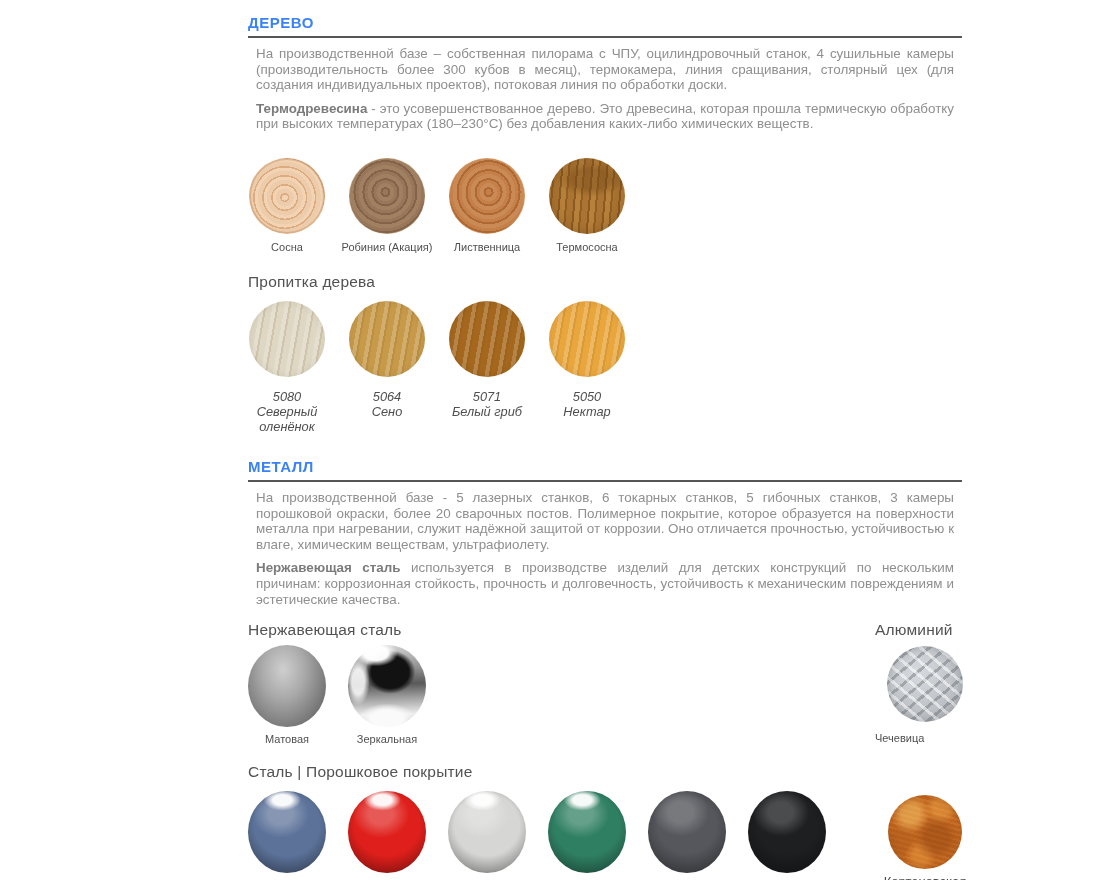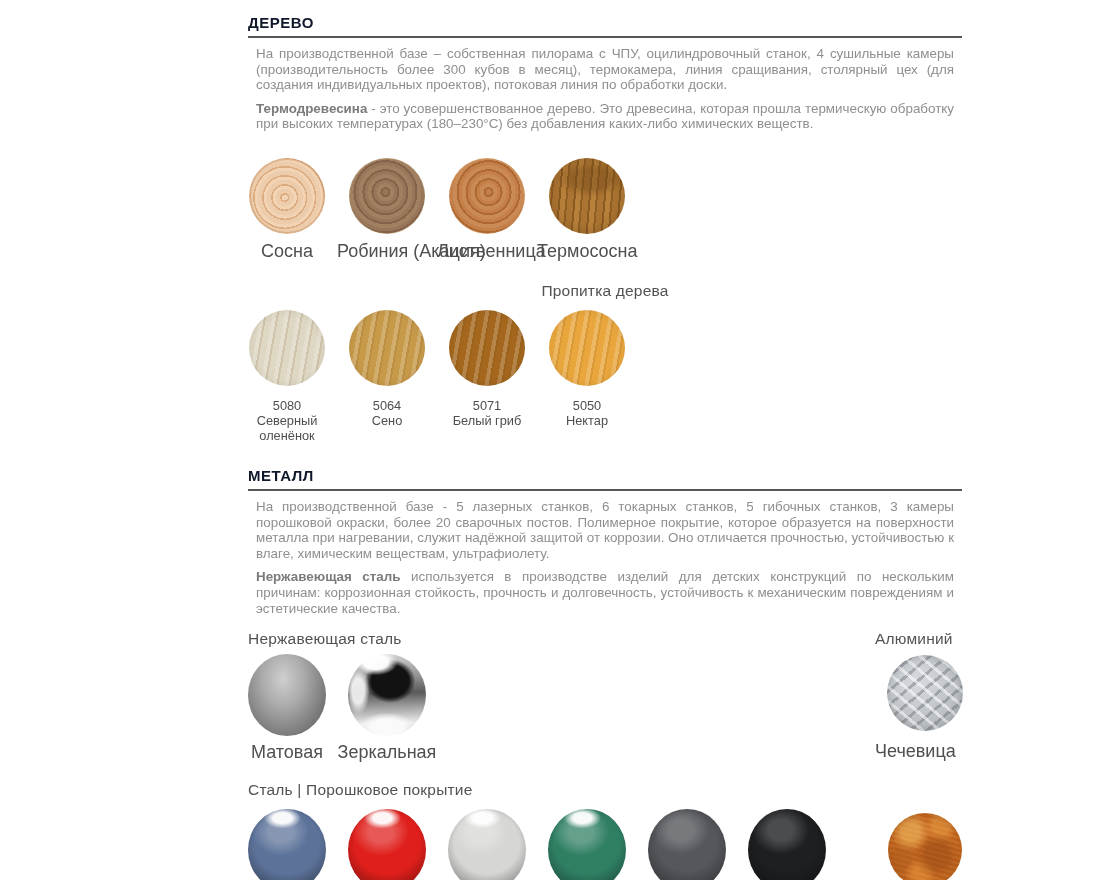--- a/index.html
+++ b/index.html
@@ -5,48 +5,48 @@
   * { box-sizing: border-box; }
   html,body { margin:0; padding:0; background:#fff; }
   .page {
     position:relative; width:1109px; height:880px; background:#ffffff;
     font-family:"Liberation Sans", sans-serif; overflow:hidden;
   }
   .content { position:absolute; left:248px; top:0; width:714px; }
 
   .section-title {
     margin:0; padding:14px 0 5px; border-bottom:2px solid #565656;
-    font-size:15px; font-weight:700; letter-spacing:.5px; color:#0f172a;
+    font-size:15px; font-weight:700; letter-spacing:.5px; color:#3b82f6;
   }
   .section-title.metal { padding-top:24px; }
 
   .body-p {
     margin:8px 8px 0; font-size:13.4px; line-height:15.6px;
     color:#8f8f8f; text-align:justify;
   }
   .body-p b { color:#7b7b7b; }
 
   .sub-title { font-size:15.5px; color:#525252; letter-spacing:.2px; }
 
   .swatch-row { display:flex; margin-left:-11px; }
   .row-wood   { margin-top:26px; }
-  .row-imp    { margin-top:10px; }
+  .row-imp    { margin-top:10px;font-style:italic; }
   .row-stain  { margin-top:6px; }
   .row-powder { margin-top:10px; }
   .col { flex:0 0 100px; width:100px; text-align:center; }
 
   .circle { margin:0 auto; border-radius:50%; }
   .c76 { width:76px; height:76px; }
 
-  .cap { margin-top:7px; font-size:18px; color:#4f4f4f; }
+  .cap { margin-top:7px; font-size:11px; color:#4f4f4f; }
   .nowrap { white-space:nowrap; }
   .code { margin-top:12px; font-size:12.8px; color:#4f4f4f; }
   .name { font-size:12.8px; color:#4f4f4f; line-height:15px; }
 
-  .imp-title { margin-top:20px;text-align:center; }
+  .imp-title { margin-top:20px; }
   .powder-title { margin-top:18px; }
 
   
   .wood-pine {
     background:
       radial-gradient(circle at 50% 50%, rgba(0,0,0,0) 84%, rgba(186,124,80,.55) 94%),
       repeating-radial-gradient(circle at 47% 52%, #f2d4b4 0 3px, #dcab80 3px 4.5px, #ecccaa 4.5px 9px);
     background-color:#eec9a6;
     box-shadow: inset 0 0 0 2px rgba(196,140,96,.45);
   }

